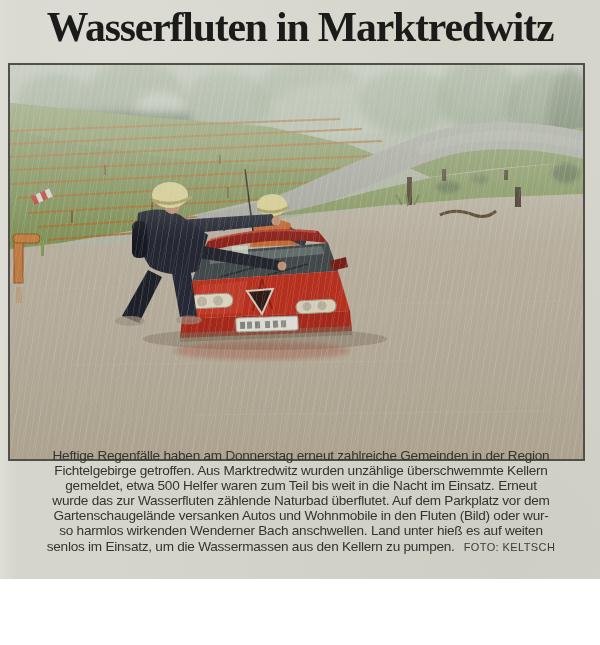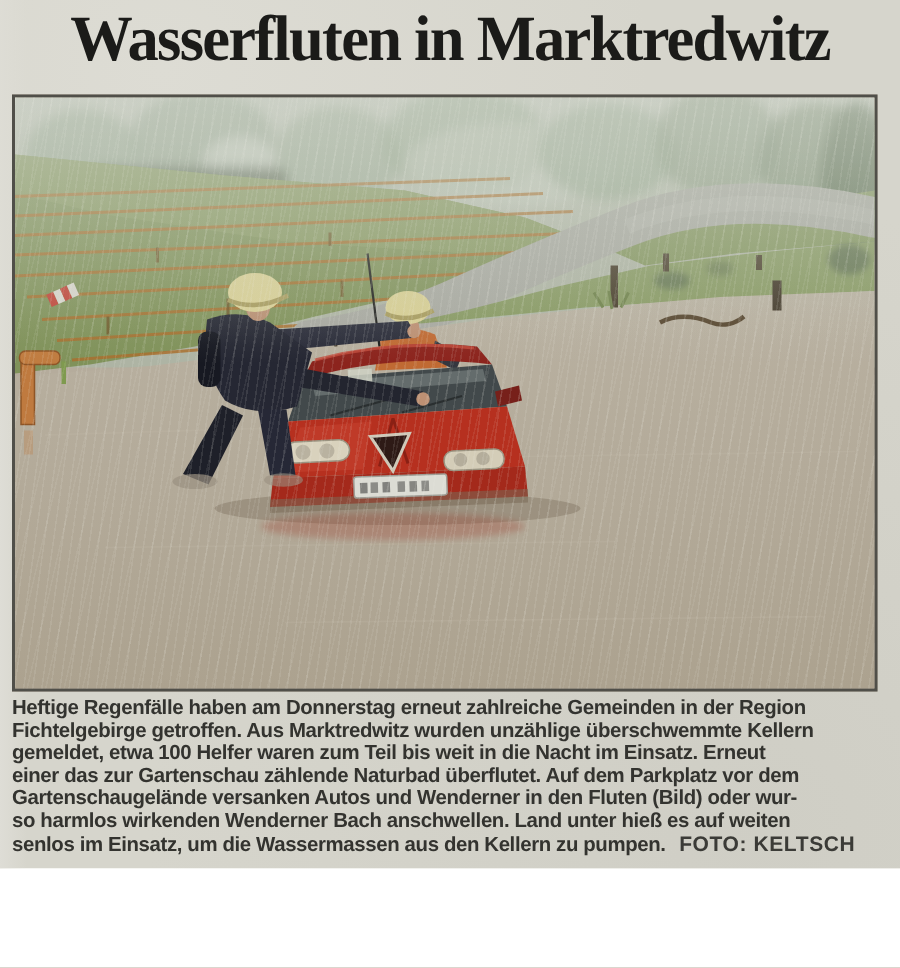--- a/index.html
+++ b/index.html
@@ -25,27 +25,27 @@
   }
   .photo-frame svg{display:block;width:100%;height:100%;}
   .rain{
     position:absolute;left:0;top:0;width:100%;height:100%;pointer-events:none;
     background-image:
       repeating-linear-gradient(98deg, rgba(238,238,230,.11) 0px, rgba(238,238,230,.11) 1px, rgba(0,0,0,0) 1px, rgba(0,0,0,0) 6px),
       repeating-linear-gradient(103deg, rgba(242,242,234,.08) 0px, rgba(242,242,234,.08) 1px, rgba(0,0,0,0) 1px, rgba(0,0,0,0) 12px),
       linear-gradient(rgba(206,211,201,.30), rgba(206,211,201,0) 42%);
   }
   .article{
-    position:absolute;left:8px;top:464px;width:586px;
-    font-size:13.6px;line-height:15.1px;font-weight:700;
-    letter-spacing:-0.25px;color:#33332f;
+    position:absolute;left:8px;top:448px;width:586px;
+    font-size:13.6px;line-height:15.1px;font-weight:400;
+    letter-spacing:-0.25px;color:#33332f;text-align:center;
   }
   .article .line{white-space:nowrap;}
   .credit{
-    font-size:14px;letter-spacing:.4px;color:#3b3b37;margin-left:9px;
+    font-size:11px;letter-spacing:.4px;color:#3b3b37;margin-left:9px;
   }
 </style>
 </head>
 <body>
 
 <div class="page">
 
   <div class="headline">Wasserfluten in Marktredwitz</div>
 
   <div class="photo-frame">
@@ -223,22 +223,22 @@
       </g>
 
       <rect x="0" y="0" width="573" height="394" fill="url(#fog)"></rect>
     </svg>
     <div class="rain"></div>
   </div>
 
   <div class="article">
     <div class="line">Heftige Regenfälle haben am Donnerstag erneut zahlreiche Gemeinden in der Region</div>
     <div class="line">Fichtelgebirge getroffen. Aus Marktredwitz wurden unzählige überschwemmte Kellern</div>
-    <div class="line">gemeldet, etwa 100 Helfer waren zum Teil bis weit in die Nacht im Einsatz. Erneut</div>
-    <div class="line">einer das zur Gartenschau zählende Naturbad überflutet. Auf dem Parkplatz vor dem</div>
-    <div class="line">Gartenschaugelände versanken Autos und Wenderner in den Fluten (Bild) oder wur-</div>
+    <div class="line">gemeldet, etwa 500 Helfer waren zum Teil bis weit in die Nacht im Einsatz. Erneut</div>
+    <div class="line">wurde das zur Wasserfluten zählende Naturbad überflutet. Auf dem Parkplatz vor dem</div>
+    <div class="line">Gartenschaugelände versanken Autos und Wohnmobile in den Fluten (Bild) oder wur-</div>
     <div class="line">so harmlos wirkenden Wenderner Bach anschwellen. Land unter hieß es auf weiten</div>
     <div class="line">
       <span>senlos im Einsatz, um die Wassermassen aus den Kellern zu pumpen.</span><span class="credit">FOTO: KELTSCH</span>
     </div>
   </div>
 
 </div>
 
 </body></html>

